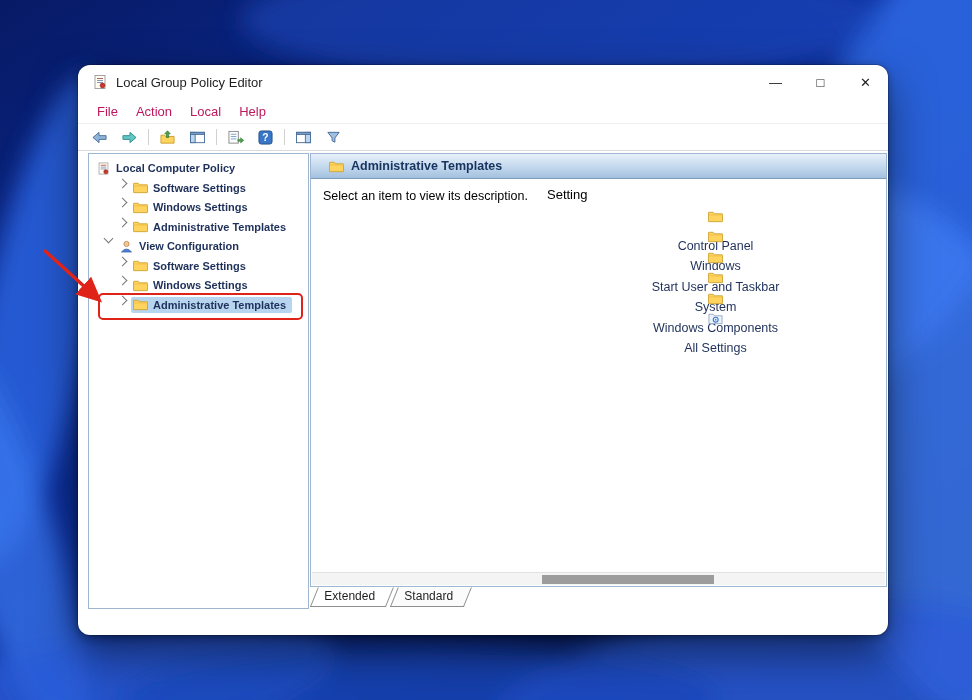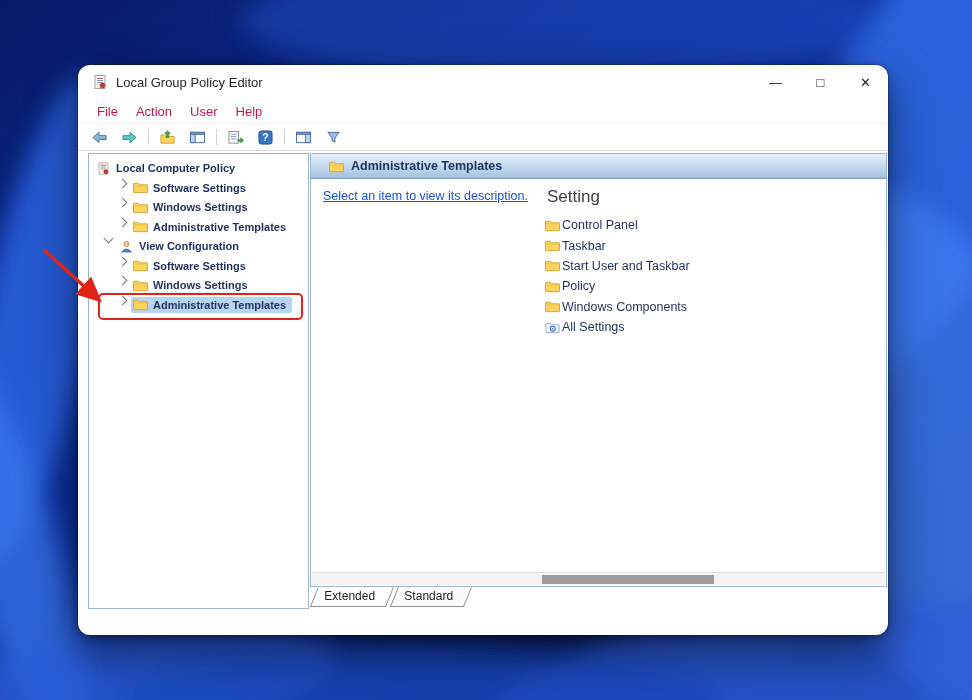--- a/index.html
+++ b/index.html
@@ -53,25 +53,25 @@
   .red-ring { position: absolute; left: 9px; right: 5px; top: -3.5px; bottom: -4px;
               border: 2.6px solid #df2319; border-radius: 5px; pointer-events: none; }
 
   
   .right-pane { position: absolute; left: 232px; top: 2px; width: 577px; height: 434px;
                 border: 1px solid #9eb6cf; background: #fff; }
   .pane-header { height: 25px; background: linear-gradient(#e7f0fa, #bcd3ea 65%, #a2c0de);
                  border-bottom: 1px solid #7d9cbc; display: flex; align-items: center; gap: 7px;
                  padding-left: 18px; font-size: 12.5px; font-weight: bold; color: #17345f; }
   .pane-body { display: flex; height: calc(100% - 25px - 14px); }
-  .desc-col { width: 230px; padding: 10px 12px; font-size: 12.5px; color: #1d4ed8; text-decoration: underline; }
+  .desc-col { width: 230px; padding: 10px 12px; font-size: 12.5px; color: #000000; }
   .list-col { flex: 1; padding: 6px 0 0 4px; }
-  .col-header { font-size: 17px; color: #404040; padding: 2px 0 8px 2px; }
-  .list-row { display: flex; align-items: center; gap: 2px; height: 20.4px;
-              font-size: 12.5px; color: #1e305a; }
+  .col-header { font-size: 13px; color: #000000; padding: 2px 0 8px 2px; }
+  .list-row { display: flex; align-items: center; gap: 16px; height: 20.4px;
+              font-size: 12.5px; color: #1e305a; flex-direction: column; }
 
   .hscroll { position: absolute; left: 1px; right: 1px; bottom: 1px; height: 13px;
              background: #f4f4f4; border-top: 1px solid #e2e2e2; }
   .hthumb { position: absolute; left: 230px; top: 2px; width: 172px; height: 9px; background: #9c9c9c; }
 
   
   .tabs { position: absolute; left: 240px; top: 436px; display: flex; gap: 4px; }
   .tab { border: 1px solid #8f8f8f; border-top: 1px solid #ffffff; background: #fff;
          padding: 1px 14px 3px 9px; transform: skewX(-22deg); transform-origin: 0 0;
          font-size: 12px; color: #1f1f1f; }
@@ -124,21 +124,21 @@
     <div class="window-controls">
         <div class="wc-btn">—</div>
         <div class="wc-btn">□</div>
         <div class="wc-btn">✕</div>
       </div>
   </div>
 
   <div class="menubar">
       <div class="menu-item">File</div>
       <div class="menu-item">Action</div>
-      <div class="menu-item">User</div>
+      <div class="menu-item">Local</div>
       <div class="menu-item">Help</div>
     </div>
 
   <div class="toolbar">
       <div class="tb-btn">
         <svg viewBox="0 0 18 16">
           <path d="M8.5 2.5 L2 8 l6.5 5.5 V10 H16 V6 H8.5z" fill="#8fb4d9" stroke="#4a6f9a" stroke-width="1"></path>
         </svg>
       </div>
       <div class="tb-btn">
@@ -319,39 +319,39 @@
                 </span>
                 <span class="lbl">Control Panel</span>
               </div>
               <div class="list-row">
                 <span class="tree-ic">
                   <svg viewBox="0 0 16 13">
                     <path d="M1 2 h4.6 l1.2 1.6 H15 a.5.5 0 0 1 .5.5 V11.5 a.5.5 0 0 1 -.5.5 H1 a.5.5 0 0 1 -.5-.5 V2.5 A.5.5 0 0 1 1 2z" fill="#ffd45e" stroke="#caa02e" stroke-width="0.9"></path>
                     <path d="M0.6 4.8 H15.4" stroke="#f0bd45" fill="none"></path>
                   </svg>
                 </span>
-                <span class="lbl">Taskbar</span>
+                <span class="lbl">Windows</span>
               </div>
               <div class="list-row">
                 <span class="tree-ic">
                   <svg viewBox="0 0 16 13">
                     <path d="M1 2 h4.6 l1.2 1.6 H15 a.5.5 0 0 1 .5.5 V11.5 a.5.5 0 0 1 -.5.5 H1 a.5.5 0 0 1 -.5-.5 V2.5 A.5.5 0 0 1 1 2z" fill="#ffd45e" stroke="#caa02e" stroke-width="0.9"></path>
                     <path d="M0.6 4.8 H15.4" stroke="#f0bd45" fill="none"></path>
                   </svg>
                 </span>
                 <span class="lbl">Start User and Taskbar</span>
               </div>
               <div class="list-row">
                 <span class="tree-ic">
                   <svg viewBox="0 0 16 13">
                     <path d="M1 2 h4.6 l1.2 1.6 H15 a.5.5 0 0 1 .5.5 V11.5 a.5.5 0 0 1 -.5.5 H1 a.5.5 0 0 1 -.5-.5 V2.5 A.5.5 0 0 1 1 2z" fill="#ffd45e" stroke="#caa02e" stroke-width="0.9"></path>
                     <path d="M0.6 4.8 H15.4" stroke="#f0bd45" fill="none"></path>
                   </svg>
                 </span>
-                <span class="lbl">Policy</span>
+                <span class="lbl">System</span>
               </div>
               <div class="list-row">
                 <span class="tree-ic">
                   <svg viewBox="0 0 16 13">
                     <path d="M1 2 h4.6 l1.2 1.6 H15 a.5.5 0 0 1 .5.5 V11.5 a.5.5 0 0 1 -.5.5 H1 a.5.5 0 0 1 -.5-.5 V2.5 A.5.5 0 0 1 1 2z" fill="#ffd45e" stroke="#caa02e" stroke-width="0.9"></path>
                     <path d="M0.6 4.8 H15.4" stroke="#f0bd45" fill="none"></path>
                   </svg>
                 </span>
                 <span class="lbl">Windows Components</span>
               </div>

